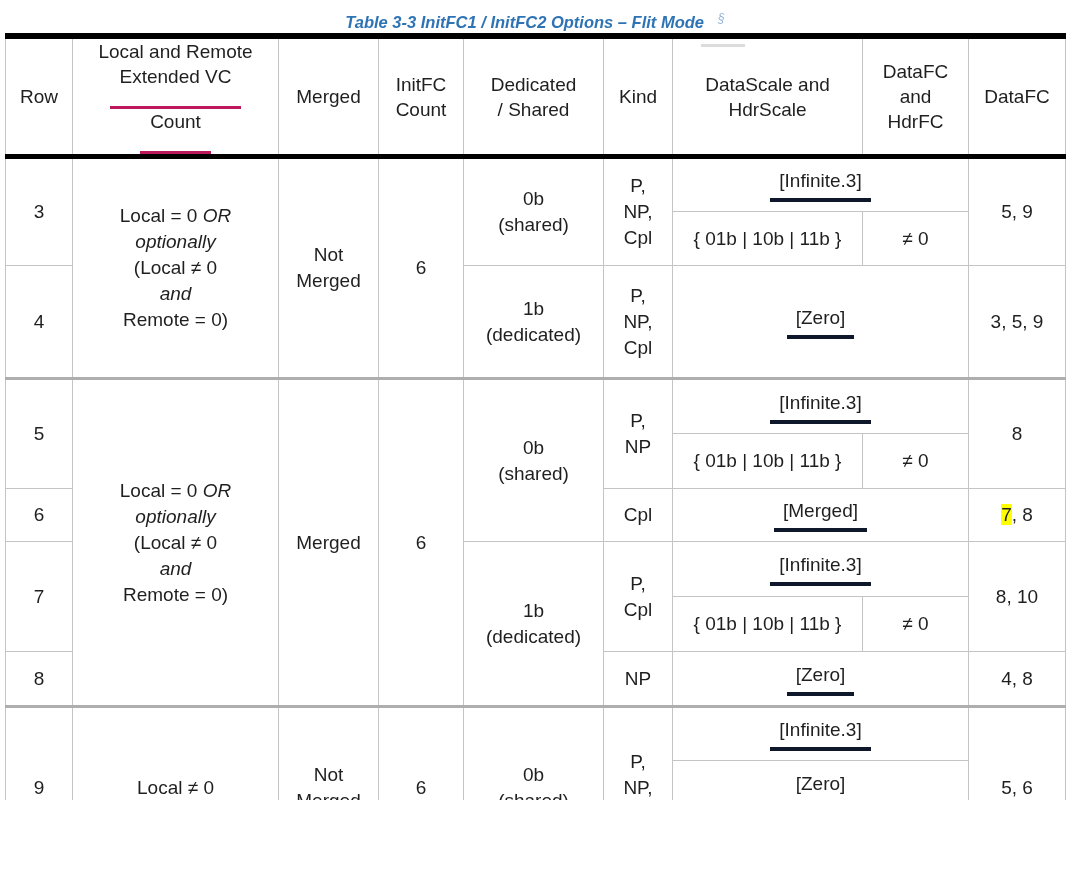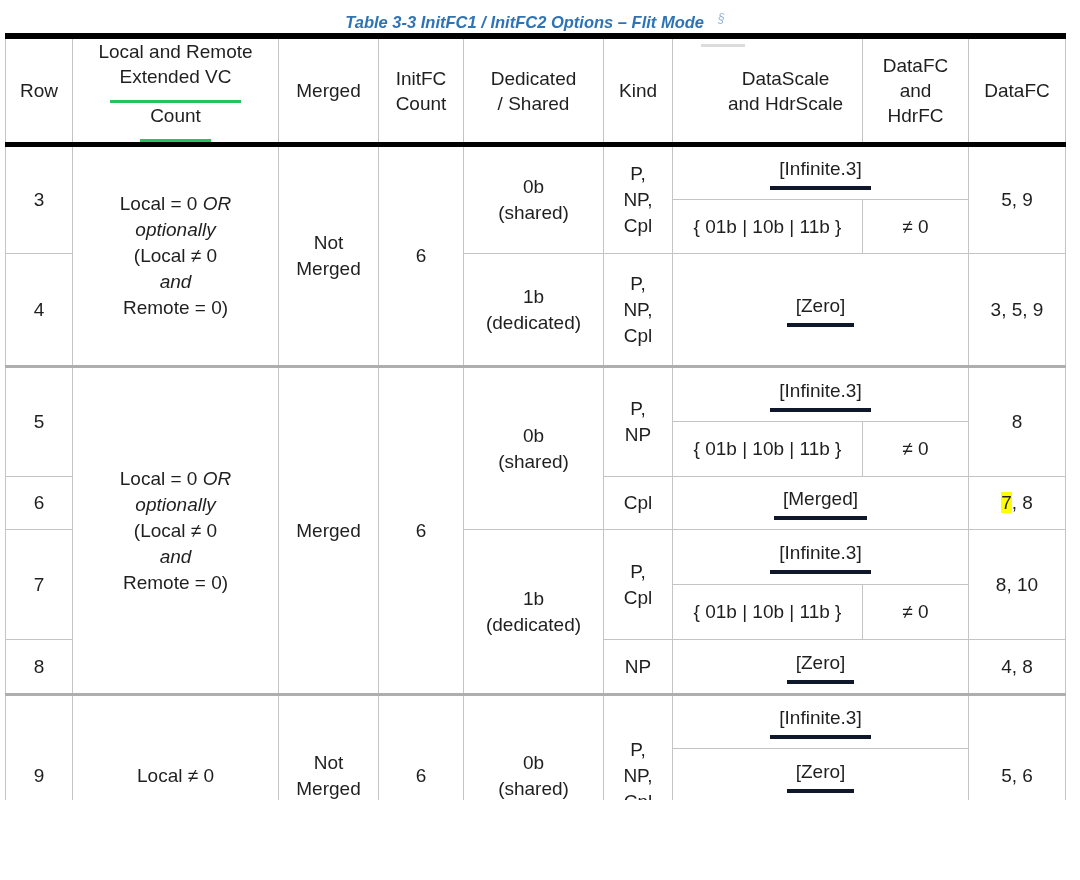--- a/index.html
+++ b/index.html
@@ -44,25 +44,25 @@
   tr.h55{height:55px;}
   tr.h54{height:54px;}
   tr.h53{height:53px;}
   tr.h113{height:113px;}
 
   .pre{white-space:pre-line;}
   .it{font-style:italic;text-align:center;}
 
   
   .chg{display:inline-block;border-bottom:4px solid #0f172a;padding:0 9px 5px;line-height:24px;}
-  .chg-h{display:inline-block;border-bottom:3px solid #22c55e;padding:0 10px 12px;line-height:22px;}
+  .chg-h{display:inline-block;border-bottom:3px solid #be185d;padding:0 10px 18px;line-height:22px;}
 
   .hl{background:#ffff00;}
 
-  .th-rel{position:relative;padding-left:36px;}
+  .th-rel{position:relative;}
   .hdr-dash{
     position:absolute;top:5px;left:28px;width:44px;height:3px;
     background:#dcdcdc;
   }
 
   
   .watermark{
     position:absolute;left:742px;top:810px;
     display:flex;align-items:center;
     pointer-events:none;z-index:5;

